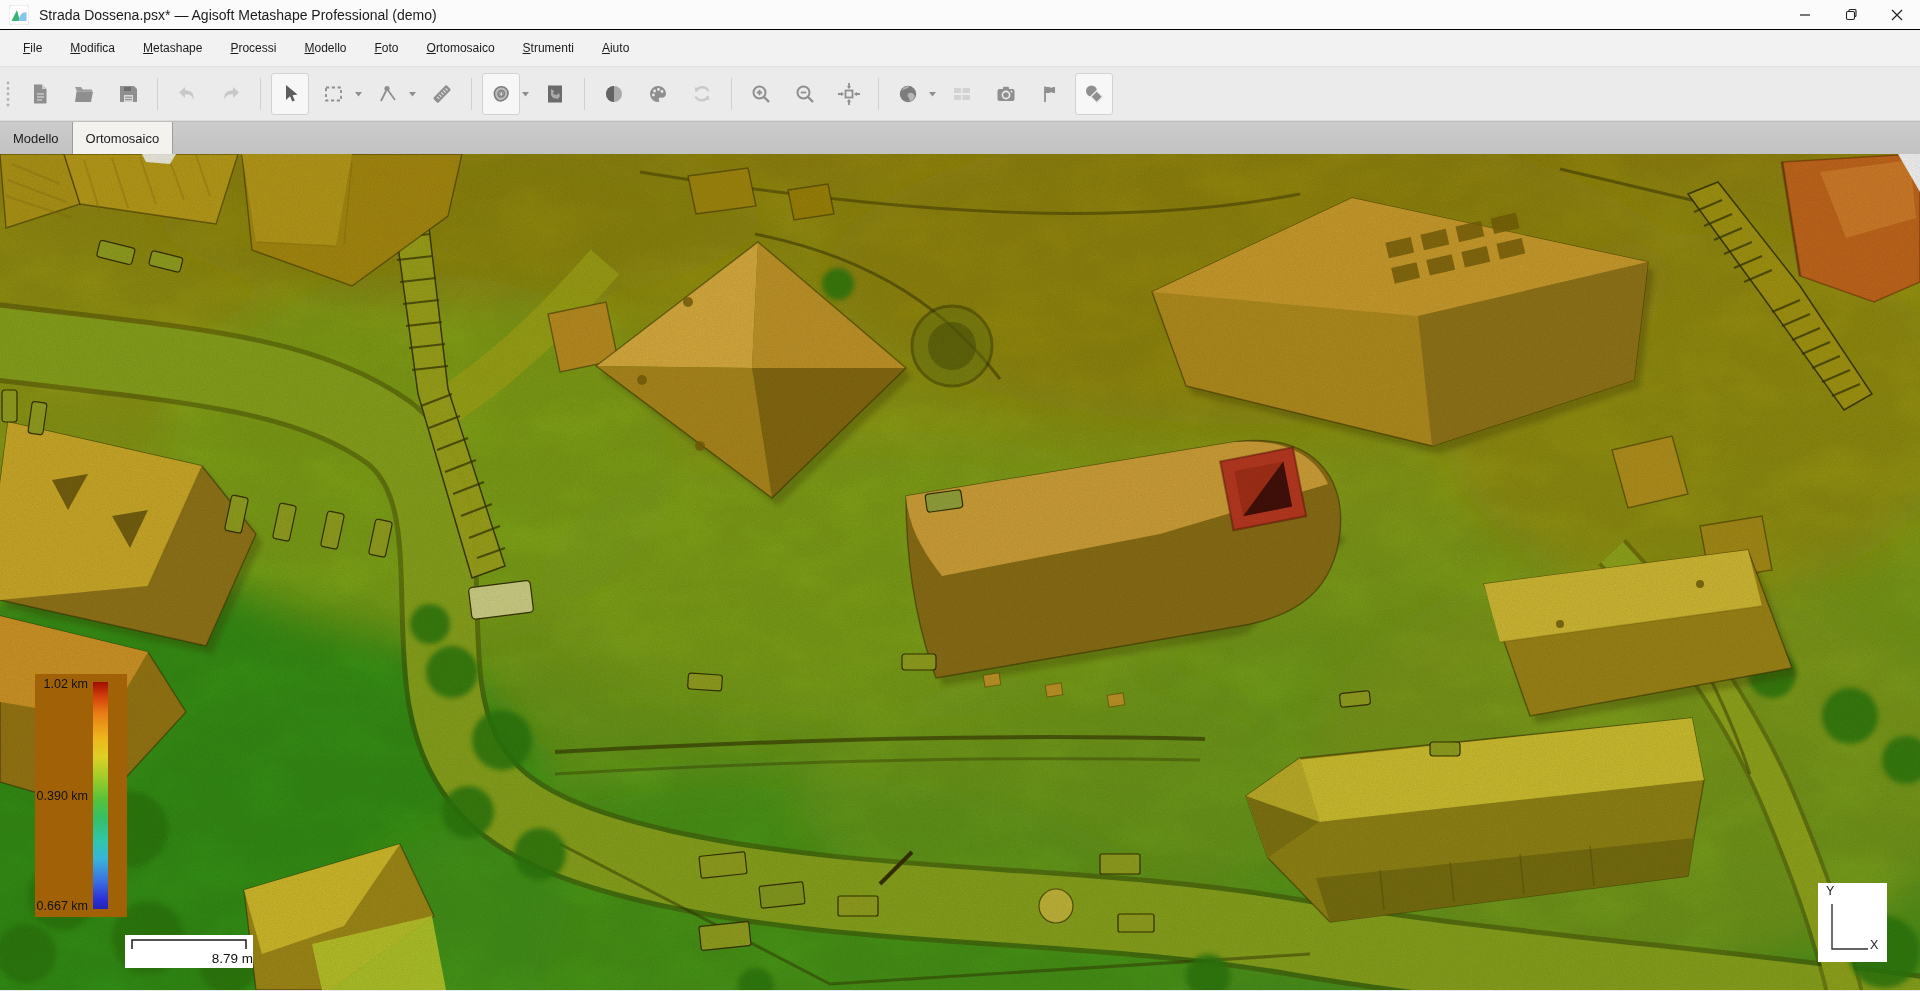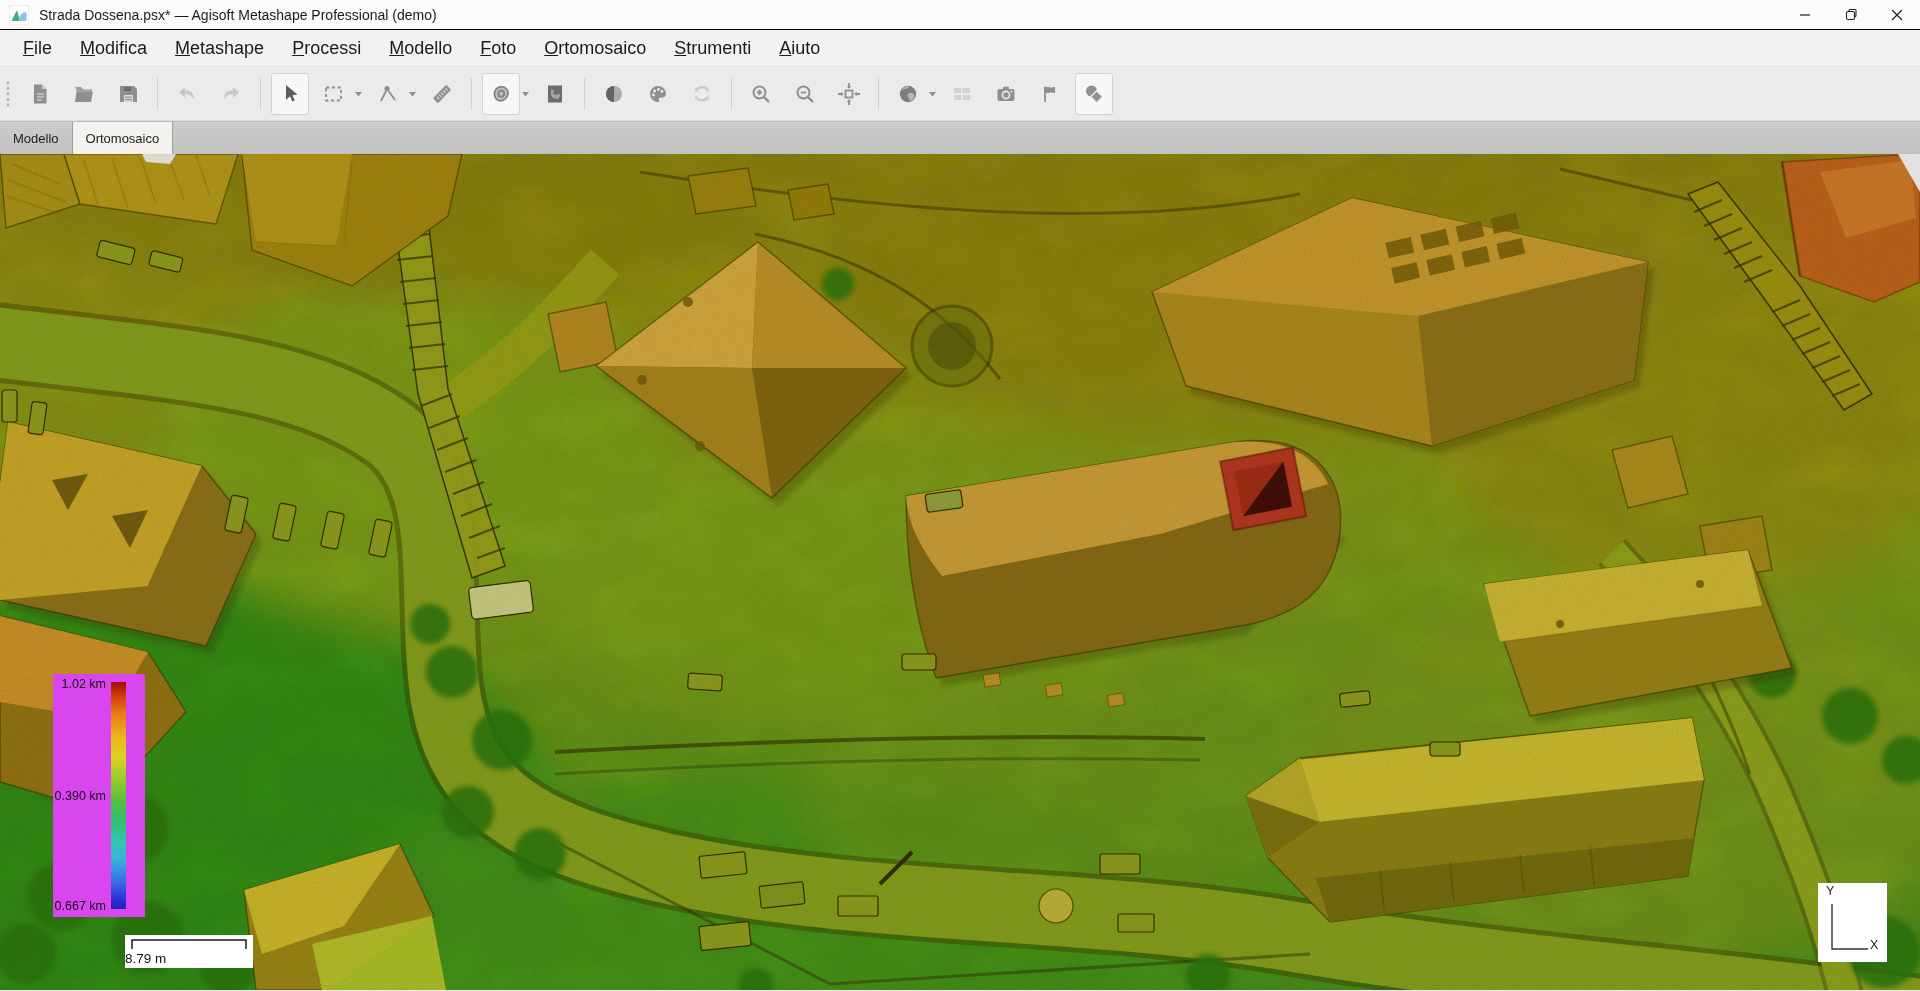--- a/index.html
+++ b/index.html
@@ -9,21 +9,21 @@
   
   .titlebar { height:30px; background:#fbfbfb; display:flex; align-items:center; border-bottom:1px solid #000000; }
   .app-logo { width:20px; height:20px; margin:0 10px 0 9px; flex:0 0 auto; }
   .title-text { font-size:14px; color:#1b1b1b; white-space:nowrap; }
   .win-controls { margin-left:auto; display:flex; height:100%; }
   .win-btn { width:46px; height:100%; display:flex; align-items:center; justify-content:center; border:none; background:transparent; cursor:default; }
   .win-btn svg { display:block; }
 
   
   .menubar { height:37px; background:#f2f2f2; display:flex; align-items:center; padding-left:9px; border-bottom:1px solid #e0e0e0;}
-  .menu-item { font-size:18px; color:#1b1b1b; padding:6px 14px; background:transparent; border:none; }
+  .menu-item { font-size:12px; color:#1b1b1b; padding:6px 14px; background:transparent; border:none; }
   .menu-item::first-letter { text-decoration:underline; }
 
   
   .toolbar { height:54px; background:#ebebeb; display:flex; align-items:center; padding-left:2px; border-bottom:1px solid #dcdcdc; }
   .grip { width:12px; height:34px; display:flex; align-items:center; justify-content:center; margin-right:4px; }
   .tb { width:38px; height:42px; display:flex; align-items:center; justify-content:center;
         background:transparent; border:1px solid transparent; border-radius:3px; margin:0 3px; }
   .tb svg { display:block; }
   .tb.active { background:#f7f7f7; border-color:#d2d2d2; }
   .tb.disabled { opacity:.95; } 
@@ -32,34 +32,34 @@
 
   
   .tabbar { height:33px; background:linear-gradient(#cccccc,#c2c2c2); display:flex; align-items:stretch; border-top:1px solid #bdbdbd; }
   .tab { font-size:13px; color:#1b1b1b; padding:0 13px; display:flex; align-items:center; border:none; background:transparent; }
   .tab.active { background:#f3f2ef; border-left:1px solid #9d9d9d; border-right:1px solid #9d9d9d; }
 
   
   .viewport { position:relative; height:836px; background:#8db31e; overflow:hidden; }
   .scene { position:absolute; inset:0; width:100%; height:100%; display:block; }
 
-  .legend { position:absolute; left:53px; top:520px; width:92px; height:243px; background:#d946ef; }
+  .legend { position:absolute; left:35px; top:520px; width:92px; height:243px; background:#a16207; }
   .legend-bar { position:absolute; left:58px; top:8px; width:15px; height:227px;
     background:linear-gradient(to bottom,
       #9e0e00 0%, #d13c0c 6%, #e97d15 14%, #ecb81c 25%, #ddd122 33%,
       #a7cd2a 41%, #55c23a 52%, #35bf67 60%, #2fc7ab 70%, #38b4da 78%,
       #3a6ee2 88%, #2b2ed6 96%, #2424b2 100%); }
   .legend span { position:absolute; left:0; width:53px; text-align:right; font-size:12.5px; color:#111; }
   .legend .lg-max { top:3px; }
   .legend .lg-mid { top:115px; }
   .legend .lg-min { bottom:4px; }
 
   .scalebar { position:absolute; left:125px; top:781px; width:128px; height:33px; background:#ffffff; }
   .scalebar svg { position:absolute; left:5px; top:3px; }
-  .scalebar span { position:absolute; left:0; right:0; bottom:2px; text-align:left; font-size:13.5px; color:#111; }
+  .scalebar span { position:absolute; left:16px; right:0; bottom:2px; text-align:right; font-size:13.5px; color:#111; }
 
   .axis-gizmo { position:absolute; left:1818px; top:729px; width:69px; height:79px; background:#ffffff; }
   .axis-gizmo svg { position:absolute; inset:0; }
   .axis-y { position:absolute; left:8px; top:1px; font-size:12.5px; color:#222; }
   .axis-x { position:absolute; left:52px; top:55px; font-size:12.5px; color:#222; }
 </style>
 </head>
 <body>
 
 <div class="titlebar">

